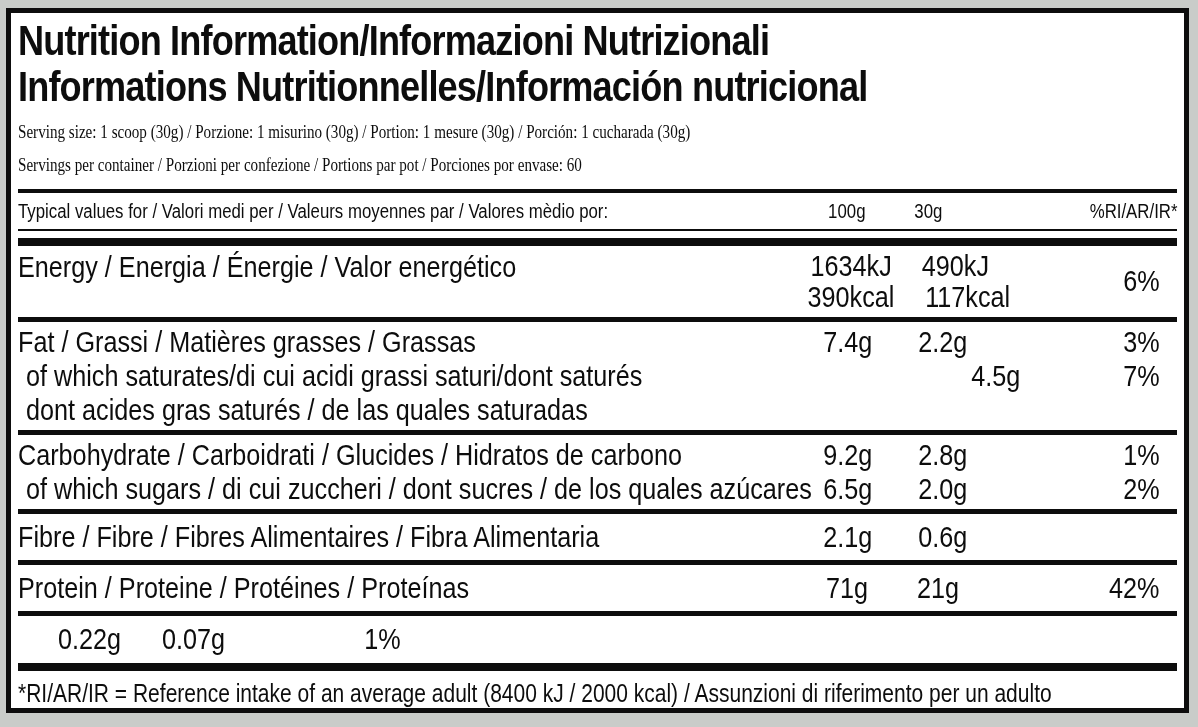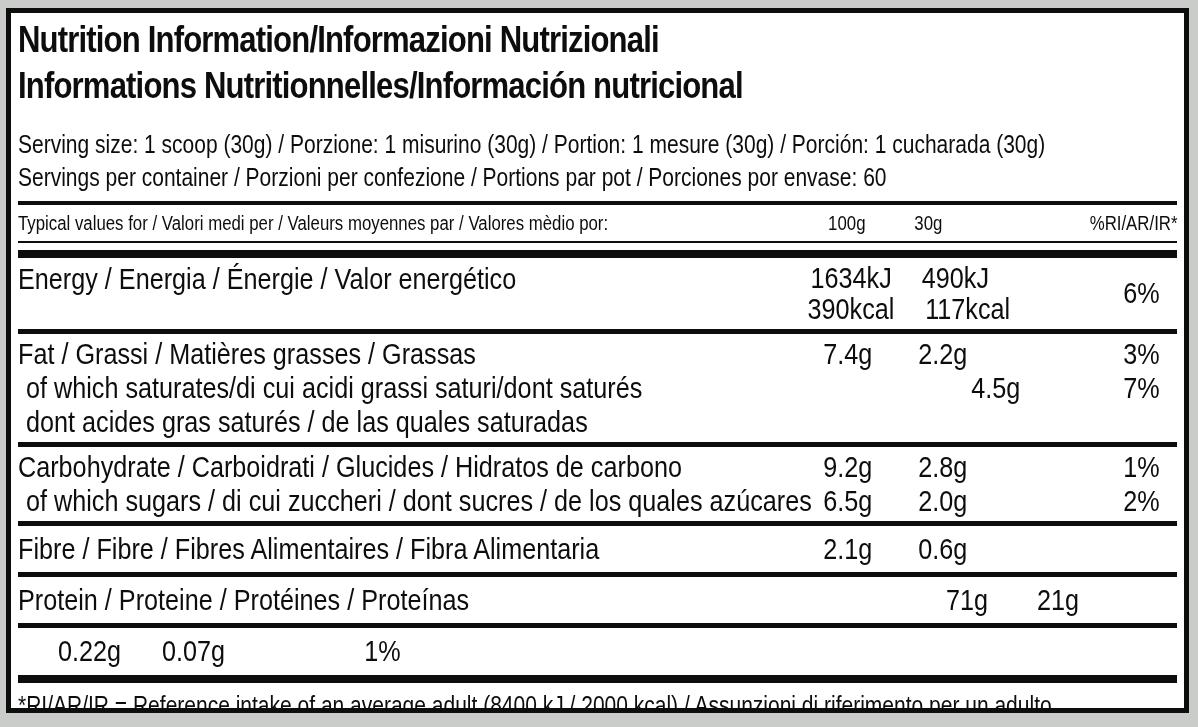--- a/index.html
+++ b/index.html
@@ -17,22 +17,22 @@
     background:#ffffff;
     border:5px solid #0d0d0d;
     padding:2px 7px 0 7px;
     box-sizing:border-box;
     overflow:hidden;
   }
   
   .cnd{display:inline-block;transform:scaleX(0.84);transform-origin:0 50%;white-space:nowrap;}
   .cndr{display:inline-block;transform:scaleX(0.84);transform-origin:100% 50%;white-space:nowrap;}
 
-  .title{font-size:37px;font-weight:700;line-height:46px;letter-spacing:-1px;margin-top:2px;}
-  .serving{font-size:25px;line-height:33px;margin-top:19px;}
+  .title{font-size:43px;font-weight:700;line-height:46px;letter-spacing:-1px;margin-top:2px;}
+  .serving{font-size:18px;line-height:33px;margin-top:7px;font-family:Liberation Serif, serif;}
 
   .rule-top{height:4px;background:#0d0d0d;margin-top:7px;}
   .thin-rule{height:2px;background:#0d0d0d;}
   .thick-rule{height:8px;background:#0d0d0d;margin-top:7px;}
   .rule{height:5px;background:#0d0d0d;margin:3px 0;}
   .bottom-bar{height:8px;background:#0d0d0d;margin-top:4px;}
 
   .row{display:flex;font-size:30px;line-height:34px;}
   .hdr-row{font-size:20px;line-height:36px;}
   .lbl{flex:1;min-width:0;white-space:nowrap;}
@@ -130,20 +130,21 @@
     <div class="c30"><span class="cndr">0.6g</span></div>
     <div class="cri"><span class="cndr pad"></span></div>
   </div>
 
   <div class="rule"></div>
 
   <div class="row pad2">
     <div class="lbl"><span class="cnd">Protein / Proteine / Protéines / Proteínas</span></div>
     <div class="c100"><span class="cndr">71g</span></div>
     <div class="c30"><span class="cndr">21g</span></div>
+    <div class="cri"><span class="cndr pad">42%</span></div>
   </div>
 
   <div class="rule"></div>
 
   <div class="row pad2">
     <div class="c100"><span class="cndr">0.22g</span></div>
     <div class="c30"><span class="cndr">0.07g</span></div>
     <div class="cri"><span class="cndr pad">1%</span></div>
   </div>
 

